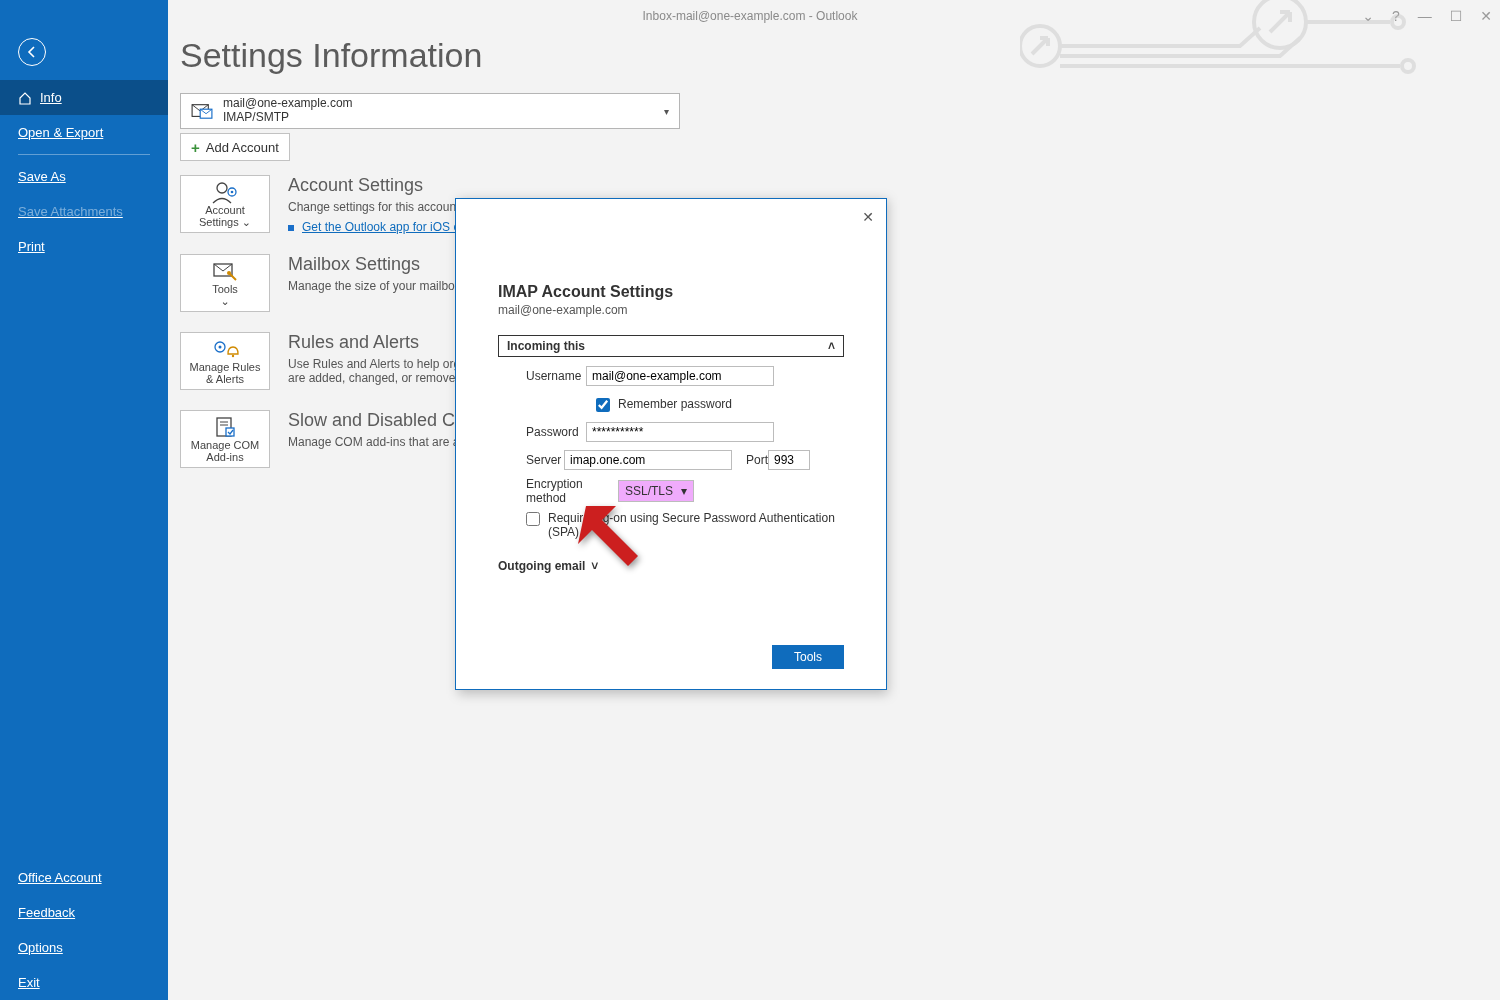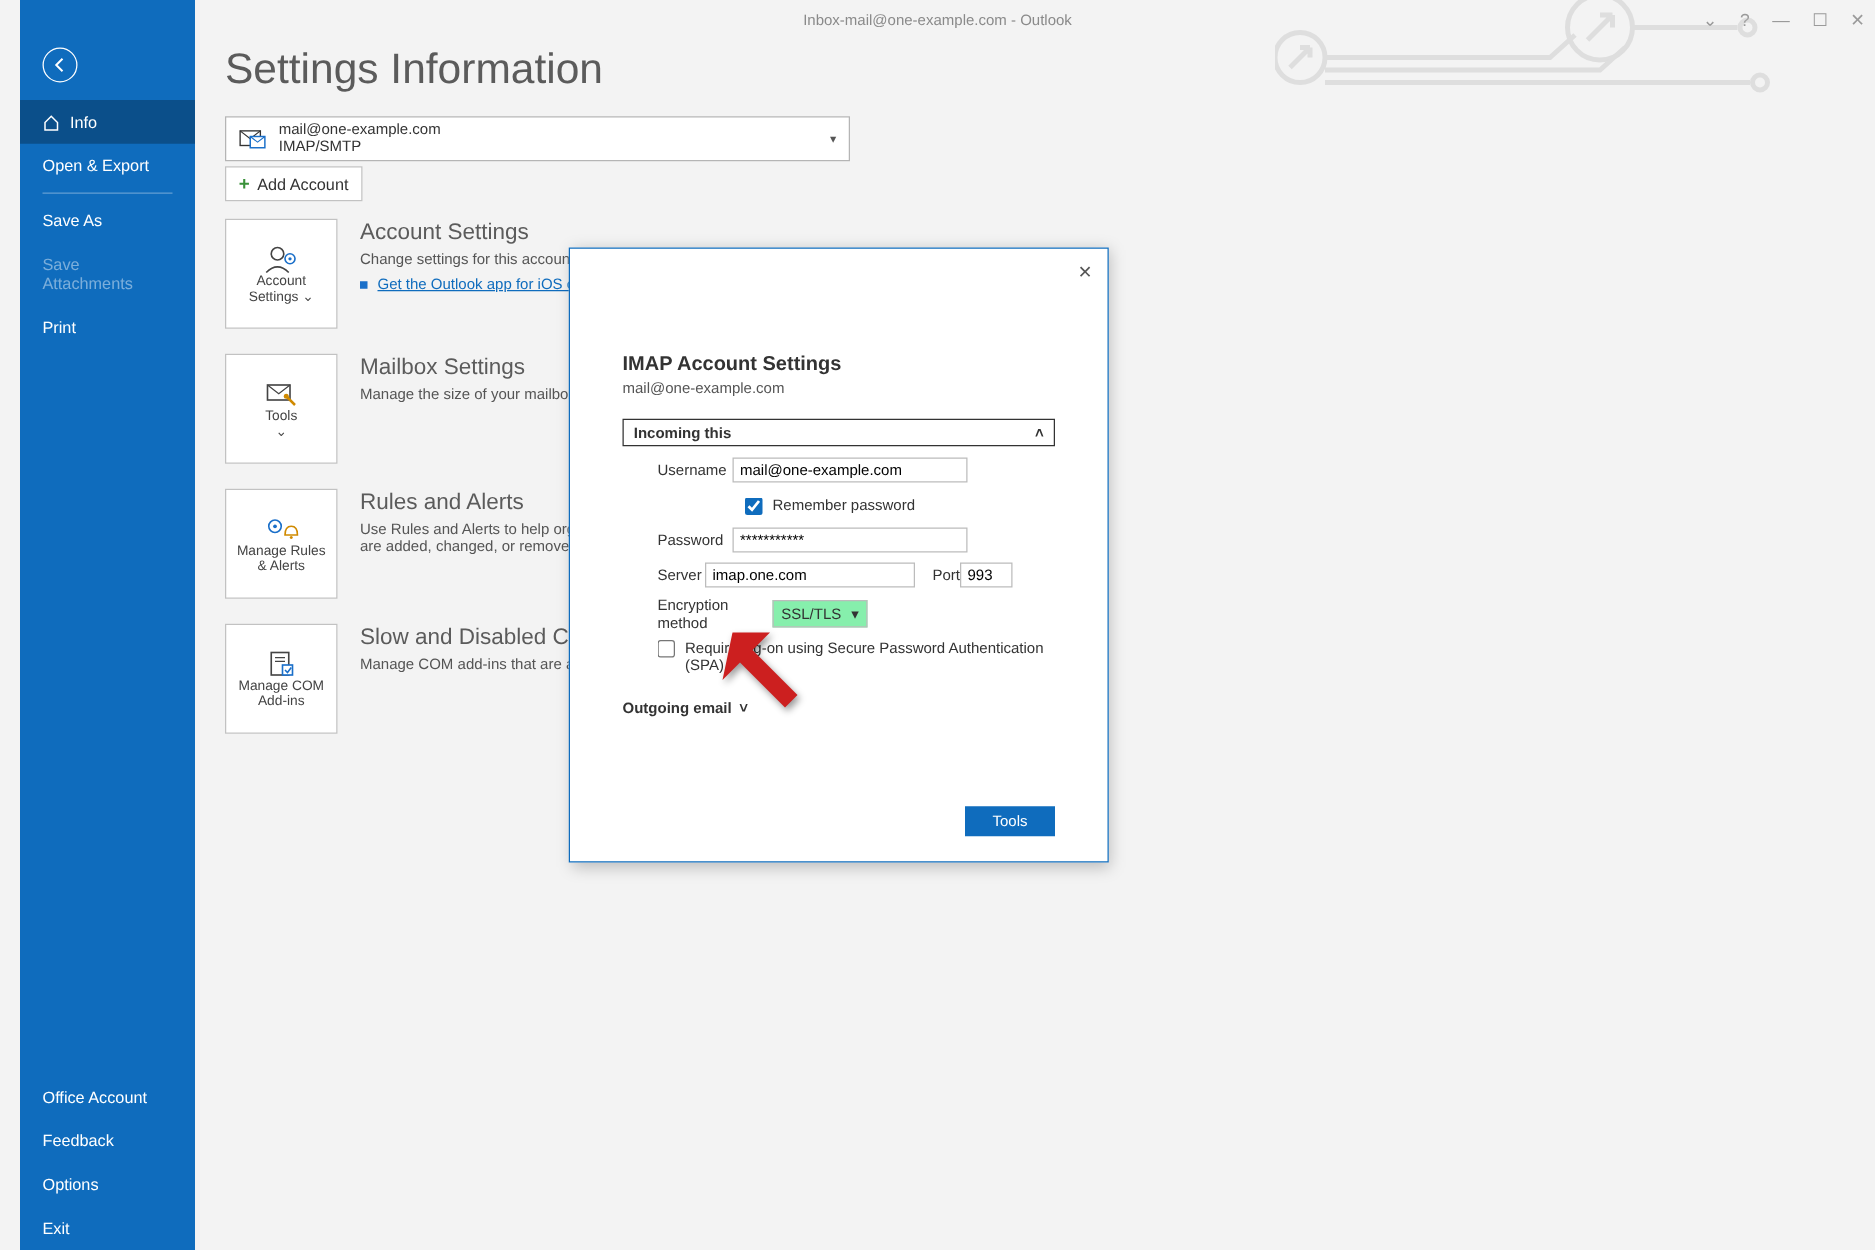--- a/index.html
+++ b/index.html
@@ -13,22 +13,22 @@
     font-size: 12px; color: #8a8a8a;
   }
   .titlebar .win-controls { position: absolute; right: 8px; display: flex; gap: 18px; color: #9a9a9a; font-size: 14px; }
   .titlebar .win-controls span { cursor: default; }
 
   
   .decor { position: absolute; top: 0; right: 0; width: 480px; height: 120px; opacity: 0.35; pointer-events: none; }
 
   
   .sidebar {
-    position: absolute; top: 0; left: 16px; bottom: 0; width: 140px;
-    background: #0f6cbd; color: #fff; display: flex; flex-direction: column;
+    position: absolute; top: 0; left: 0; bottom: 0; width: 168px;
+    background: #0f6cbd; color: #fff; display: flex; flex-direction: column; text-decoration: underline;
   }
   .back-circle {
     width: 28px; height: 28px; border: 1.5px solid #fff; border-radius: 50%;
     display: flex; align-items: center; justify-content: center;
     margin: 38px 0 14px 18px; cursor: pointer; color:#fff; font-size:14px;
   }
   .side-item {
     padding: 10px 18px 10px 18px; font-size: 13px; cursor: pointer;
     display: flex; align-items: center; gap: 8px;
   }
@@ -53,21 +53,21 @@
   .add-acct-btn {
     height: 28px; border: 1px solid #c2c2c2; background: #fff; padding: 0 10px;
     display: inline-flex; align-items: center; gap: 6px; font-size: 13px; cursor: pointer; color:#333;
   }
   .add-acct-btn .plus { color: #3a913a; font-size: 15px; font-weight: bold; }
 
   
   .sections { margin-top: 14px; display: flex; flex-direction: column; gap: 20px; }
   .section { display: flex; gap: 18px; align-items: flex-start; }
   .card {
-    width: 90px; height: 88px; border: 1px solid #c2c2c2; background: #fff;
+    width: 90px; height: 58px; border: 1px solid #c2c2c2; background: #fff;
     display: flex; flex-direction: column; align-items: center; justify-content: center;
     font-size: 11px; color: #444; text-align: center; cursor: pointer; gap: 0; padding: 2px;
   }
   .card svg { width: 28px; height: 24px; }
   .sec-body { max-width: 560px; }
   .sec-title { font-size: 18px; font-weight: 400; color: #5b5b5b; margin-bottom: 4px; }
   .sec-desc { font-size: 12px; color: #555; }
   .bullet { display: flex; gap: 8px; margin-top: 6px; align-items: baseline; }
   .bullet .sq { width: 6px; height: 6px; background: #1a6fc9; flex-shrink:0; margin-top:2px;}
   .bullet a { color: #0f6cbd; font-size: 12px; text-decoration: underline; cursor: pointer; }
@@ -101,21 +101,21 @@
   }
   .in-user { width: 188px; }
   .in-pass { width: 188px; }
   .in-server { width: 168px; }
   .in-port { width: 42px; }
   .chk-row { display:flex; align-items:flex-start; gap:8px; margin-bottom:6px; }
   .chk-row input { margin-top:1px; width:14px; height:14px; accent-color:#0f6cbd; }
   .chk-row span { flex:1; }
   .select-box {
     height: 22px; width: 76px; border: 1px solid #bcbcbc; display: inline-flex;
-    align-items: center; justify-content: space-between; padding: 0 6px; font-size: 12px; cursor:pointer; background:#86efac;
+    align-items: center; justify-content: space-between; padding: 0 6px; font-size: 12px; cursor:pointer; background:#f0abfc;
   }
   .outgoing-hdr { font-size: 12px; font-weight: 700; cursor: pointer; display:inline-flex; align-items:center; gap:6px; margin-top:14px; }
   .dlg-footer { margin-top: auto; display: flex; justify-content: flex-end; padding-top:12px; }
   .next-btn {
     background: #0f6cbd; color: #fff; border: none; width: 72px; height: 24px;
     font-size: 12px; cursor: pointer;
   }
 
   
   .arrow { position: absolute; left: 576px; top: 500px; z-index: 20; filter: drop-shadow(2px 3px 3px rgba(0,0,0,0.4)); pointer-events:none; }

